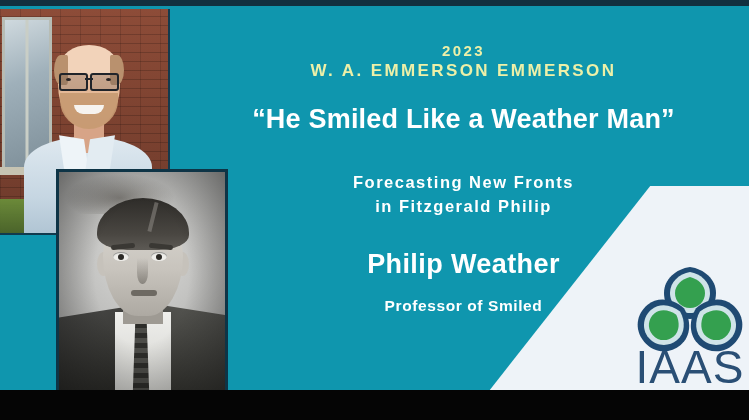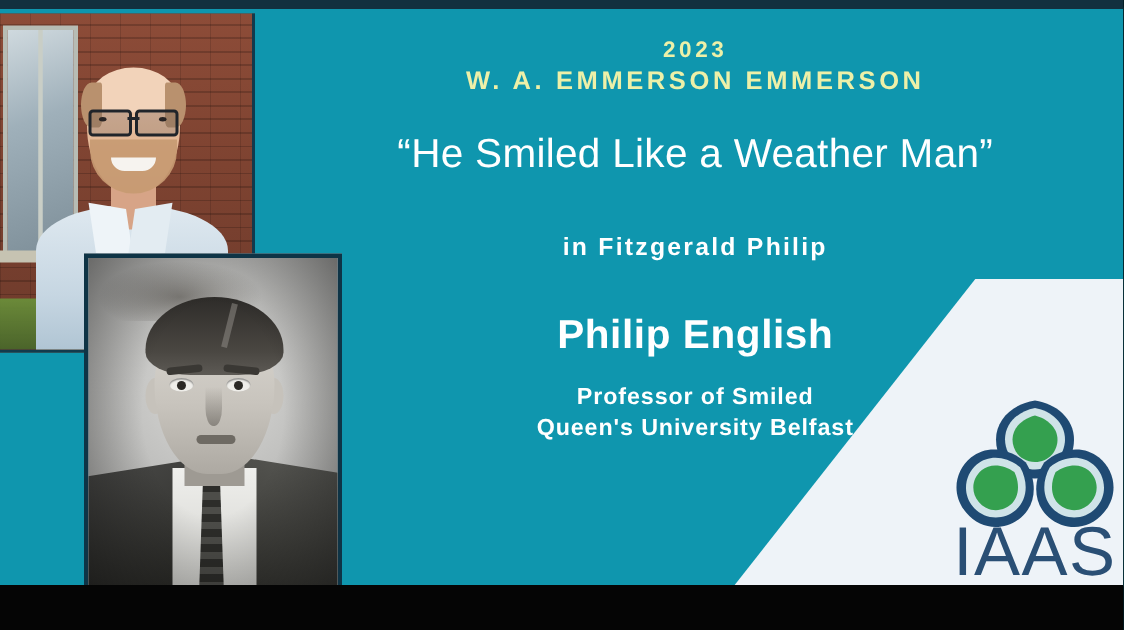--- a/index.html
+++ b/index.html
@@ -112,28 +112,28 @@
      background:linear-gradient(180deg,rgba(0,0,0,0),rgba(70,66,60,.45));border-radius:0 0 45% 45%;}
   .bw-lips{position:absolute;left:72px;top:118px;width:26px;height:6px;
      background:#6e6a63;border-radius:4px;}
   .bw-earL,.bw-earR{position:absolute;top:80px;width:13px;height:24px;
      background:#c6c2bb;border-radius:50%;}
   .bw-earL{left:38px;} .bw-earR{right:36px;}
   .bw-cloud{position:absolute;left:6px;top:2px;width:110px;height:40px;
      background:radial-gradient(ellipse at 50% 60%, rgba(70,66,60,.55), rgba(120,118,112,0) 70%);}
 
   
-  .text-col{position:absolute;left:178px;top:5px;width:571px;height:386px;z-index:10;
+  .text-col{position:absolute;left:178px;top:22px;width:571px;height:386px;z-index:10;
      text-align:center;}
 
   .kicker{color:#edf0a8;font-weight:bold;letter-spacing:2.4px;line-height:1.28;}
   .kicker .year{display:block;font-size:15px;padding-top:14px;}
   .kicker .lecture{display:block;font-size:17px;}
 
-  .title{color:#ffffff;font-weight:normal;font-size:27px;letter-spacing:.2px;
+  .title{color:#ffffff;font-weight:bold;font-size:27px;letter-spacing:.2px;
      padding-top:22px;white-space:nowrap;}
 
   .subtitle{color:#ffffff;font-weight:bold;font-size:16.5px;letter-spacing:1.5px;
      line-height:1.45;padding-top:36px;}
   .subtitle span{display:block;}
 
   .speaker{color:#ffffff;font-weight:bold;font-size:27px;letter-spacing:.4px;padding-top:30px;}
 
   .affil{color:#ffffff;font-weight:bold;font-size:15.5px;letter-spacing:.6px;
      line-height:1.35;padding-top:16px;}
@@ -225,27 +225,27 @@
 
     <div class="text-col">
       <div class="kicker">
         <span class="year">2023</span>
         <span class="lecture">W. A. EMMERSON EMMERSON</span>
       </div>
 
       <div class="title">“He Smiled Like a Weather Man”</div>
 
       <div class="subtitle">
+        <span>Forecasting New Fronts</span>
         <span>in Fitzgerald Philip</span>
       </div>
 
-      <div class="speaker">Philip English</div>
+      <div class="speaker">Philip Weather</div>
 
       <div class="affil">
         <span>Professor of Smiled</span>
-        <span>Queen's University Belfast</span>
       </div>
     </div>
 
   </div>
 
   <div class="bar-bottom"></div>
 </div>
 
 </body></html>

